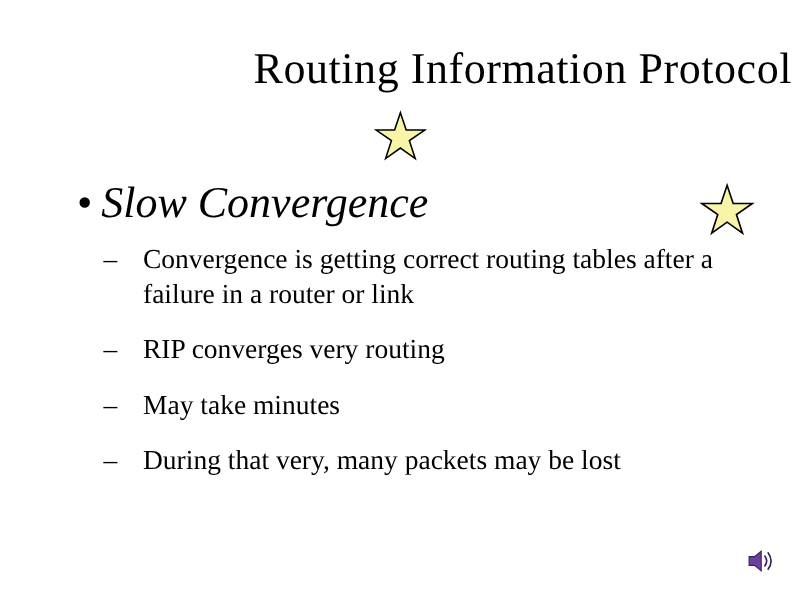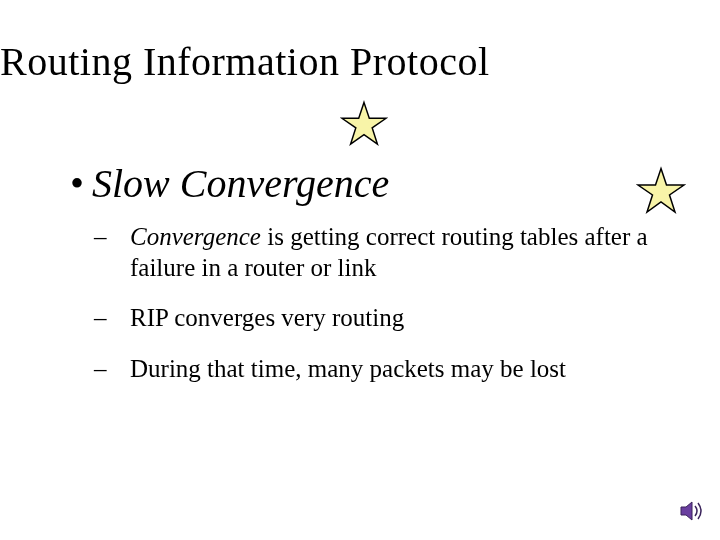--- a/index.html
+++ b/index.html
@@ -17,21 +17,21 @@
     position: relative;
     width: 720px;
     height: 540px;
     box-sizing: border-box;
   }
   .title {
     position: absolute;
     top: 38px;
     left: 0;
     width: 720px;
-    text-align: left;
+    text-align: right;
     font-size: 40px;
     font-weight: 400;
     letter-spacing: 0.5px;
   }
   .bullet-main {
     position: absolute;
     top: 160px;
     left: 70px;
     font-size: 40px;
     font-style: italic;
@@ -52,21 +52,20 @@
   .sub {
     margin-bottom: 20px;
     text-indent: -18px;
     padding-left: 18px;
   }
   .sub .dash {
     display: inline-block;
     width: 18px;
   }
   .em {
-    font-style: italic;
   }
   .star {
     position: absolute;
   }
   .star svg {
     display: block;
   }
   .sound-icon {
     position: absolute;
     right: 14px;
@@ -85,21 +84,24 @@
   </div>
 
   <div class="subs">
     <div class="sub">
       <span class="dash">–</span><span class="em">Convergence</span><span> is getting correct routing tables after a failure in a router or link</span>
     </div>
     <div class="sub">
       <span class="dash">–</span><span>RIP converges very routing</span>
     </div>
     <div class="sub">
-      <span class="dash">–</span><span>During that time, many packets may be lost</span>
+      <span class="dash">–</span><span>May take minutes</span>
+    </div>
+    <div class="sub">
+      <span class="dash">–</span><span>During that very, many packets may be lost</span>
     </div>
   </div>
 
   <div class="star" style="top:100px;left:340px;">
     <svg width="48" height="48" viewBox="0 0 100 100">
       <polygon points="50,5 61,38 96,38 67,58 78,92 50,72 22,92 33,58 4,38 39,38" fill="#F8F4A8" stroke="#000000" stroke-width="3"></polygon>
     </svg>
   </div>
 
   <div class="star" style="top:166px;left:636px;">

